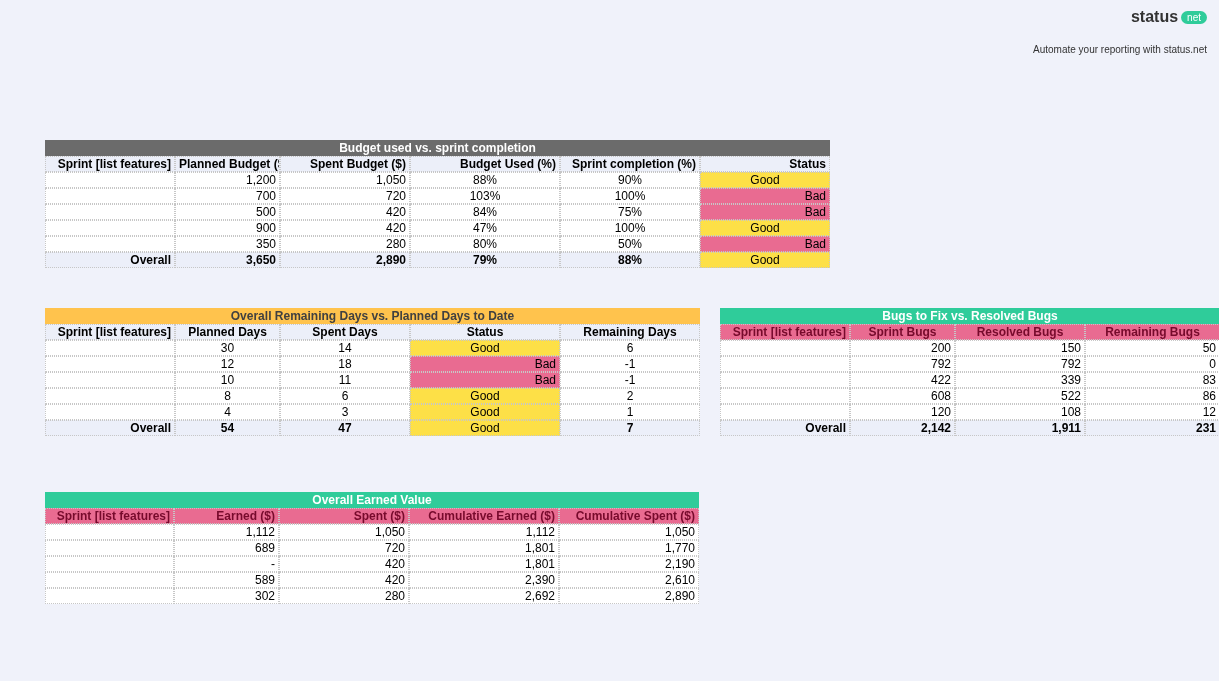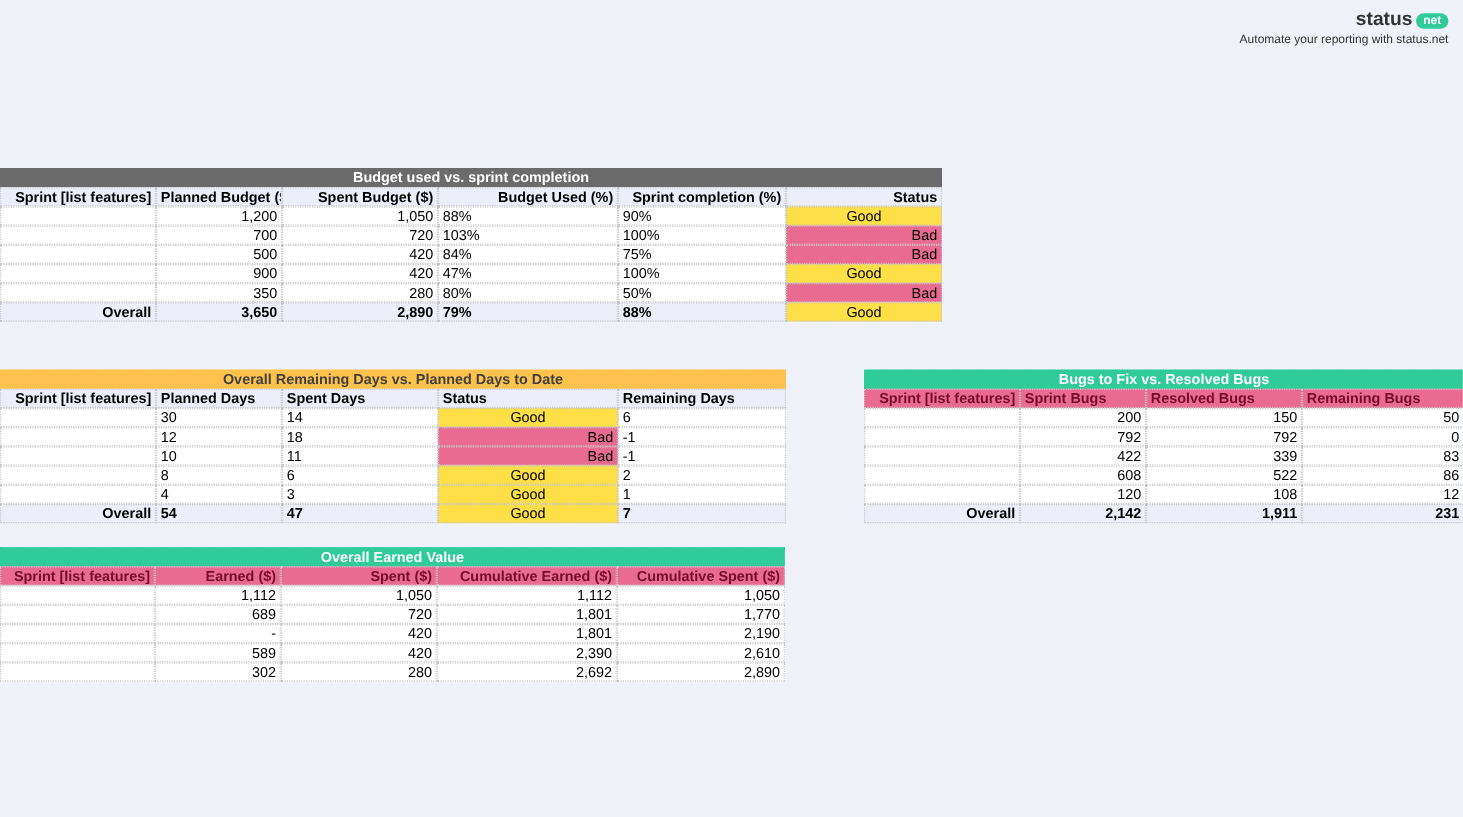--- a/index.html
+++ b/index.html
@@ -26,50 +26,51 @@
     align-items: center;
     gap: 3px;
     justify-content: flex-end;
   }
   .logo-badge {
     background: #2fcc9a;
     color: #fff;
     border-radius: 8px;
     padding: 1px 6px;
     font-size: 10px;
-    font-weight: bold;
+    font-weight: normal;
   }
   .tagline {
     font-size: 10px;
     color: #333;
-    margin-top: 2px;
+    margin-top: 18px;
   }
 
   .sheet {
     position: absolute;
     left: 0;
     width: 1038px;
+    padding-left: 45px;
   }
 
   .grid {
     display: grid;
     border-collapse: collapse;
   }
 
   .cell {
     border: 1px dotted #c7c7c7;
     height: 16px;
     line-height: 15px;
     padding: 0 3px;
     overflow: hidden;
     white-space: nowrap;
     background: #fff;
   }
   .cell.l { text-align: right; }
-  .cell.c { }
+  .cell.c { text-align: center; }
   .cell.r { text-align: right; }
   .cell.bold { font-weight: bold; }
   .cell.hdr-dark { background:#6b6b6b; color:#fff; font-weight:bold; text-align:center; border-color:#6b6b6b; }
   .cell.sub-blue { background:#eceff9; font-weight:bold; }
   .cell.hdr-yellow { background:#ffc34d; color:#404040; font-weight:bold; text-align:center; border-color:#ffc34d; }
   .cell.hdr-green { background:#2fcc9a; color:#fff; font-weight:bold; text-align:center; border-color:#2fcc9a; }
   .cell.sub-pink { background:#e96b91; color:#770a2c; font-weight:bold; }
   .cell.good { background:#fde047; text-align:center; }
   .cell.bad  { background:#e96b91; text-align:right; }
 
@@ -221,21 +222,21 @@
   <div class="cell r">120</div>
   <div class="cell r">108</div>
   <div class="cell r">12</div>
 
   <div class="cell sub-blue l bold">Overall</div>
   <div class="cell sub-blue r bold">2,142</div>
   <div class="cell sub-blue r bold">1,911</div>
   <div class="cell sub-blue r bold">231</div>
 </div>
 
-<div class="sheet grid t4" style="top:456px;">
+<div class="sheet grid t4" style="top:492px;">
   <div class="cell hdr-green" style="grid-column:1/6">Overall Earned Value</div>
   <div class="cell sub-pink l">Sprint [list features]</div>
   <div class="cell sub-pink r">Earned ($)</div>
   <div class="cell sub-pink r">Spent ($)</div>
   <div class="cell sub-pink r">Cumulative Earned ($)</div>
   <div class="cell sub-pink r">Cumulative Spent ($)</div>
 
   <div class="cell l"></div>
   <div class="cell r">1,112</div>
   <div class="cell r">1,050</div>

